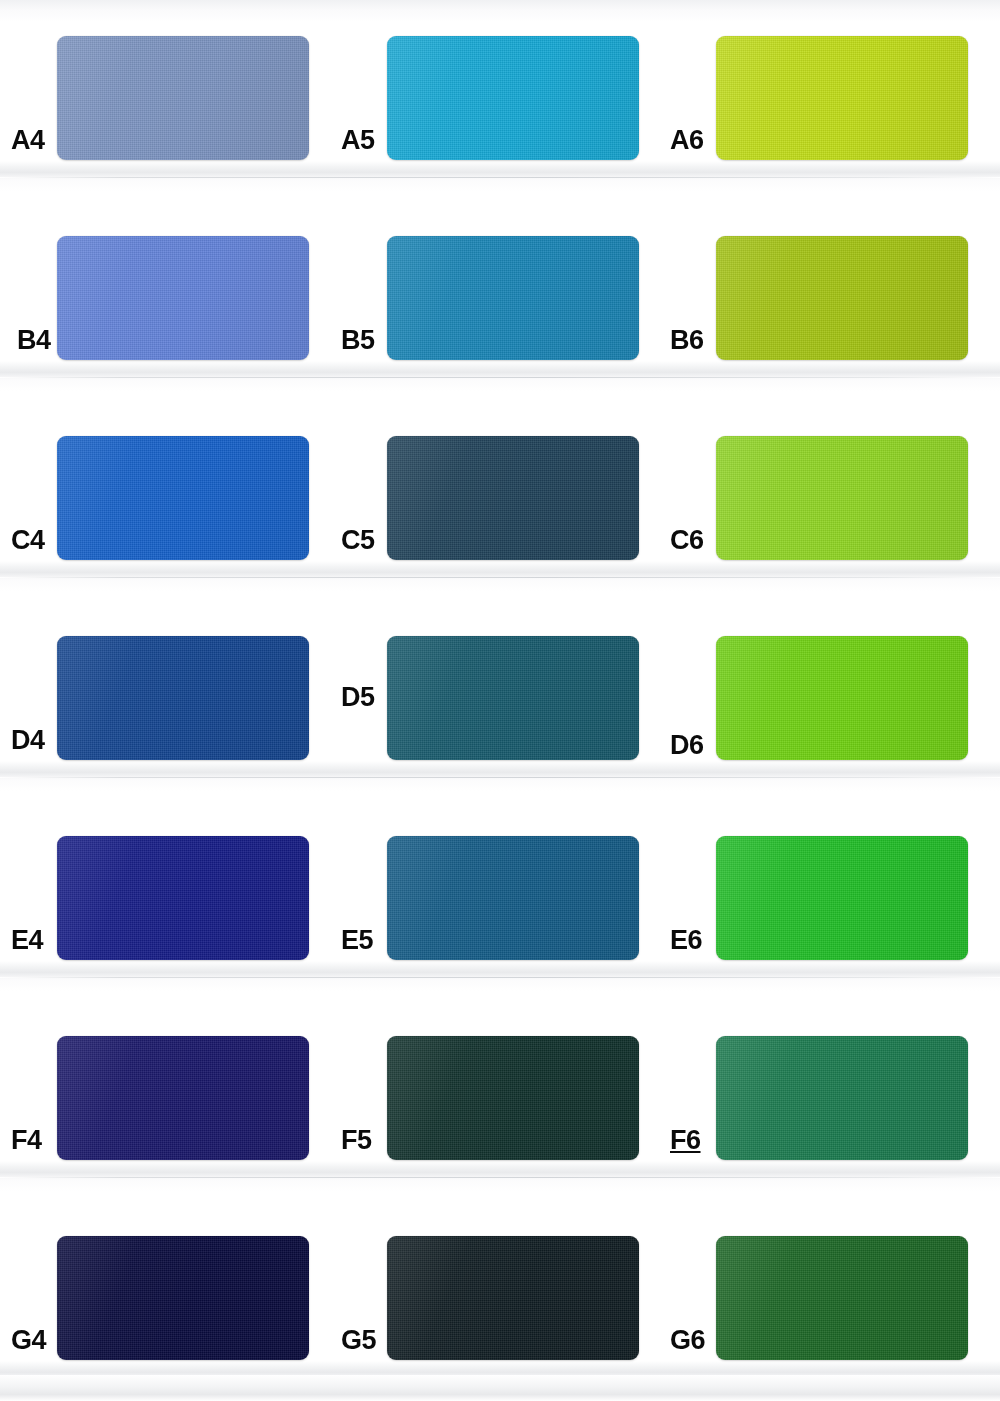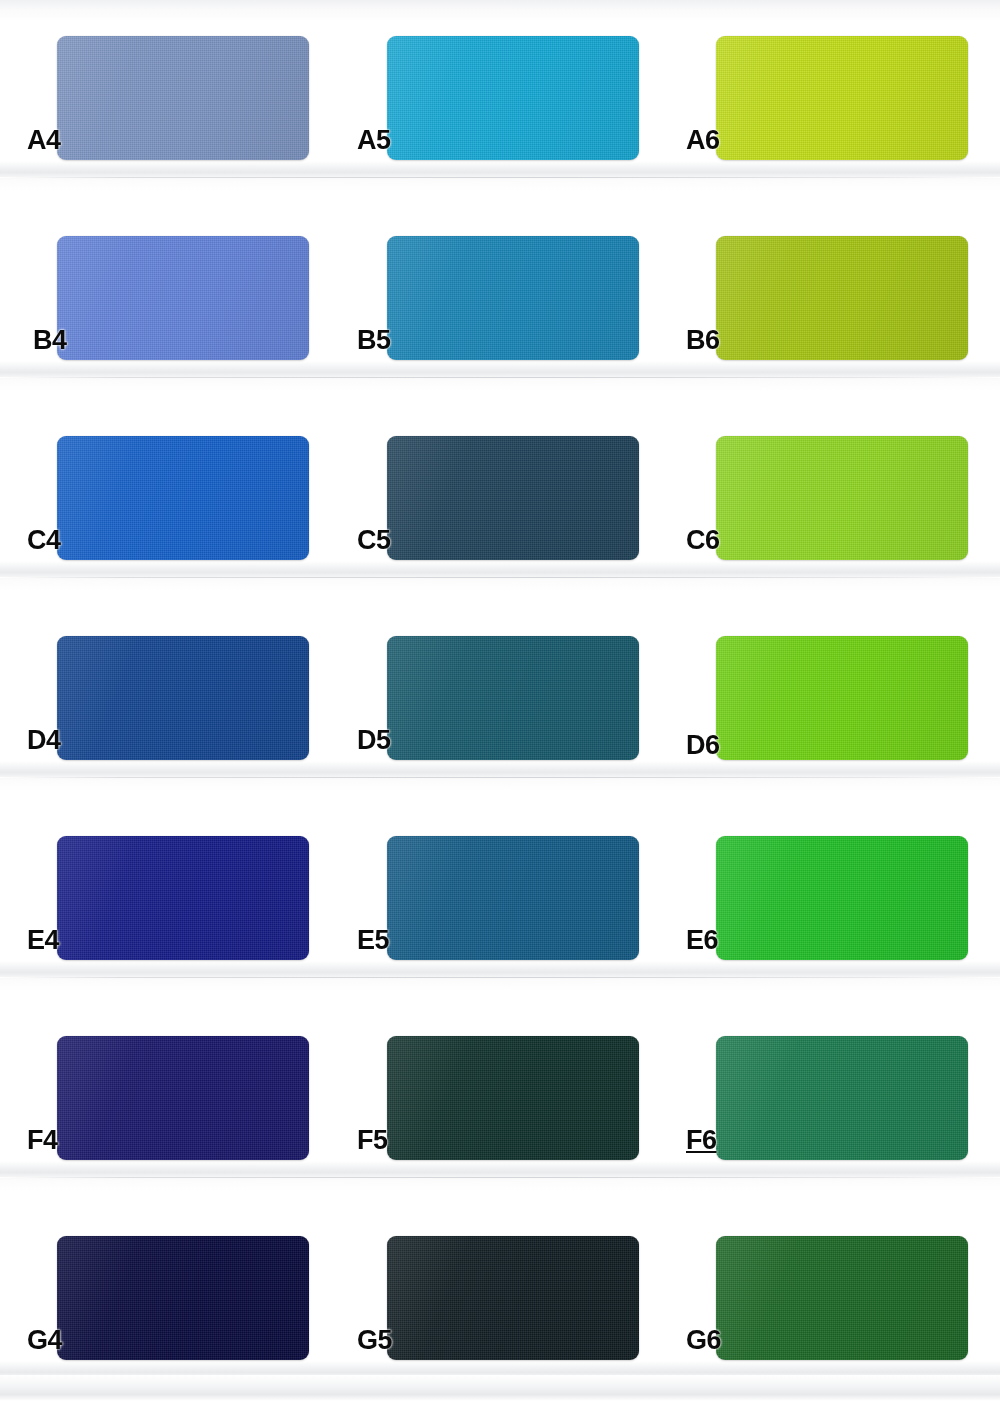--- a/index.html
+++ b/index.html
@@ -126,21 +126,20 @@
   .swatch-label {
     position: absolute;
     font-size: 27px;
     font-weight: bold;
     color: #0b0b0b;
     letter-spacing: -0.5px;
     line-height: 1;
     white-space: nowrap;
     z-index: 5;
     text-shadow: 0 0 2px #ffffff, 0 0 3px #ffffff;
-    margin-left: 16px;
   }
 </style>
 </head>
 <body>
 
 <div id="sheet">
 
   <div class="top-edge"></div>
 
   <div id="separators">
@@ -188,21 +187,21 @@
       <div class="cell">
         <div class="swatch" title="C6" style="left: 716px; top: 436px; width: 252px; height: 124px; background-color: rgb(143, 212, 35);"></div>
         <div class="swatch-label" style="left: 670px; top: 527px;">C6</div>
       </div>
       <div class="cell">
         <div class="swatch" title="D4" style="left: 57px; top: 636px; width: 252px; height: 124px; background-color: rgb(19, 68, 143);"></div>
         <div class="swatch-label" style="left: 11px; top: 727px;">D4</div>
       </div>
       <div class="cell">
         <div class="swatch" title="D5" style="left: 387px; top: 636px; width: 252px; height: 124px; background-color: rgb(22, 89, 107);"></div>
-        <div class="swatch-label" style="left: 341px; top: 727px;">D5</div>
+        <div class="swatch-label" style="left: 341px; top: 684px;">D5</div>
       </div>
       <div class="cell">
         <div class="swatch" title="D6" style="left: 716px; top: 636px; width: 252px; height: 124px; background-color: rgb(111, 208, 17);"></div>
         <div class="swatch-label" style="left: 670px; top: 732px;">D6</div>
       </div>
       <div class="cell">
         <div class="swatch" title="E4" style="left: 57px; top: 836px; width: 252px; height: 124px; background-color: rgb(21, 27, 134);"></div>
         <div class="swatch-label" style="left: 11px; top: 927px;">E4</div>
       </div>
       <div class="cell">

